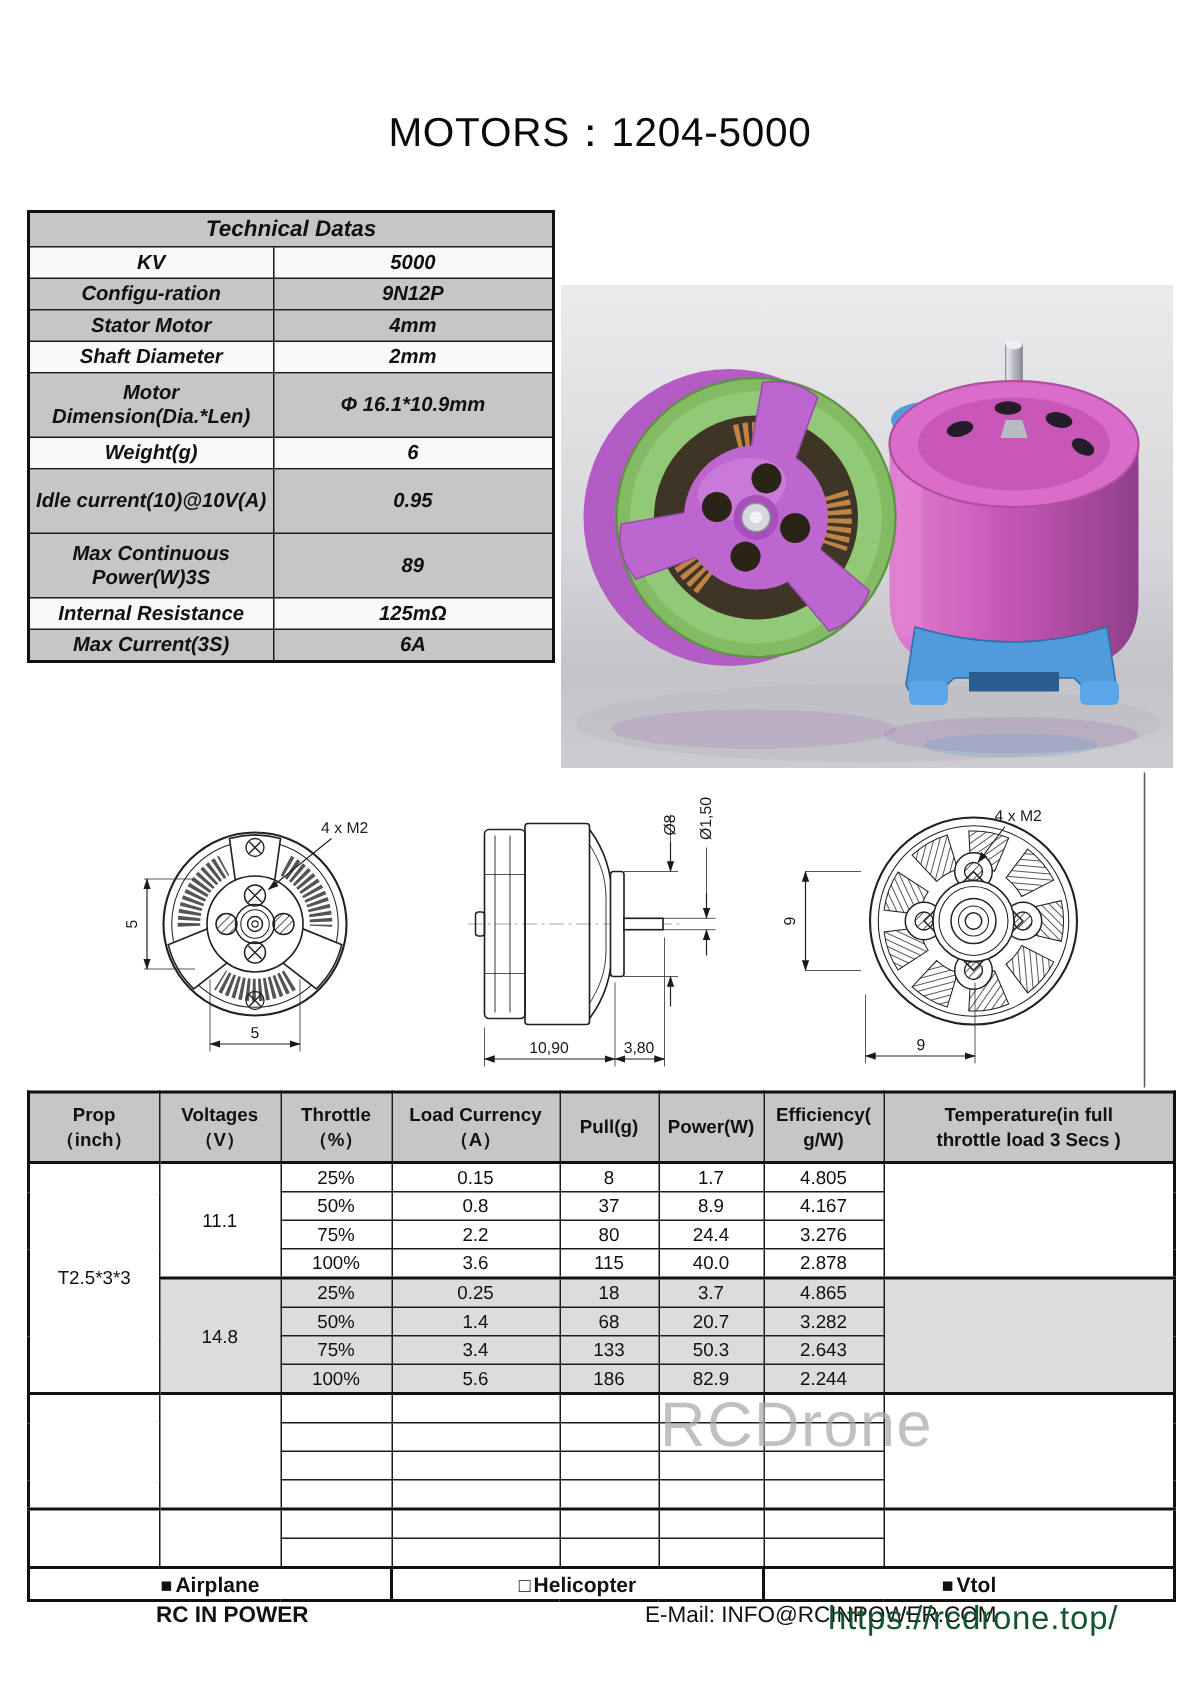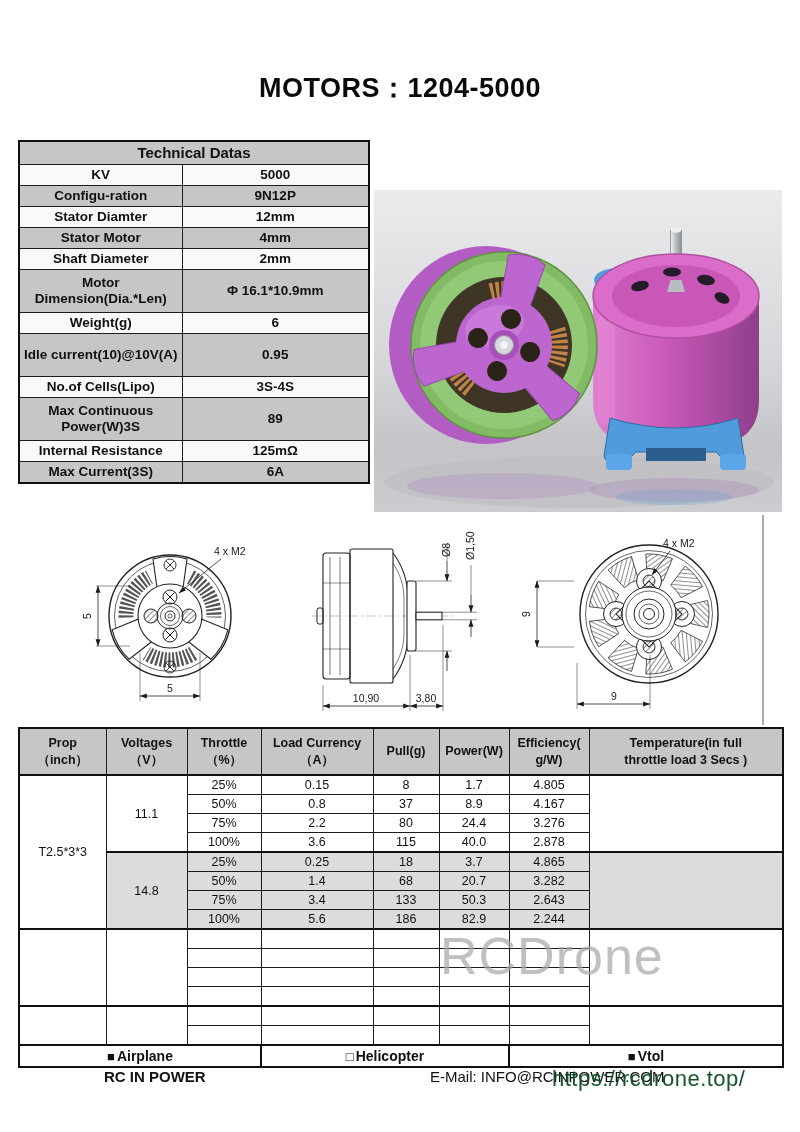--- a/index.html
+++ b/index.html
@@ -3,25 +3,25 @@
 <meta charset="utf-8">
 <style>
   html,body{margin:0;padding:0;}
   body{
     width:800px;height:1132px;position:relative;background:#ffffff;
     font-family:"Liberation Sans","DejaVu Sans",sans-serif;color:#111;
     overflow:hidden;
   }
   
   .title{position:absolute;top:70px;left:0;width:800px;text-align:center;
-    font-size:27px;font-weight:bold;letter-spacing:.5px;color:#0a0a0a;}
+    font-size:27px;font-weight:normal;letter-spacing:.5px;color:#0a0a0a;}
   
   table.tech{position:absolute;left:18px;top:140px;width:350px;border-collapse:collapse;
     table-layout:fixed;font-size:13.5px;font-weight:bold;}
-  table.tech th,table.tech td{border:1px solid #1c1c1c;text-align:center;padding:0 2px;line-height:1.2;}
+  table.tech th,table.tech td{border:1px solid #1c1c1c;text-align:center;padding:0 2px;line-height:1.2;font-style:italic;}
   table.tech{border:2px solid #111;}
   table.tech th{background:#c6c6c6;height:22px;font-size:15px;}
   table.tech td{height:20px;background:#f9f9f9;}
   table.tech tr.g td{background:#c6c6c6;}
   table.tech tr.h2 td{height:42px;}
   
   table.perf{position:absolute;left:18px;top:727px;width:764px;border-collapse:collapse;
     table-layout:fixed;font-size:12.5px;border:2px solid #111;}
   table.perf th,table.perf td{border:1px solid #1c1c1c;text-align:center;padding:0;}
   table.perf th{background:#c6c6c6;height:45px;font-weight:bold;line-height:1.3;border-bottom:2px solid #111;}
@@ -31,21 +31,21 @@
   table.perf tr.foot td{border:2px solid #111;height:20px;font-weight:bold;font-size:14px;background:#fff;}
   .chk{display:inline-block;margin-right:2px;font-size:13px;}
   
   .photo{position:absolute;left:374px;top:190px;width:408px;height:322px;
     background:linear-gradient(#ebebee 0%,#d6d6da 55%,#c3c3c8 80%,#cdcdd1 100%);}
   
   .draw{position:absolute;left:18px;top:513px;width:764px;height:214px;}
   .draw svg{display:block;}
   .dimtxt{font-family:"Liberation Sans","DejaVu Sans",sans-serif;font-size:10.5px;fill:#1a1a1a;}
   
-  .wm-table{position:absolute;left:440px;top:926px;font-size:52px;color:#a9a9a9;opacity:.72;letter-spacing:1px;}
+  .wm-table{position:absolute;left:440px;top:926px;font-size:42px;color:#a9a9a9;opacity:.72;letter-spacing:1px;}
   .wm-site{position:absolute;left:552px;top:1066px;font-size:22px;color:#14532d;letter-spacing:.5px;}
   .brand{position:absolute;left:104px;top:1068px;font-size:15px;font-weight:bold;}
   .email{position:absolute;left:430px;top:1068px;font-size:15px;font-weight:normal;}
 </style>
 </head>
 <body>
 
 <div class="title">MOTORS：1204-5000</div>
 
 <table class="tech">
@@ -58,47 +58,39 @@
         <th colspan="2">Technical Datas</th>
       </tr>
   <tr>
         <td>KV</td>
         <td>5000</td>
       </tr>
   <tr class="g">
         <td>Configu-ration</td>
         <td>9N12P</td>
       </tr>
-  <tr>
-        <td>Stator Diamter</td>
-        <td>12mm</td>
-      </tr>
   <tr class="g">
         <td>Stator Motor</td>
         <td>4mm</td>
       </tr>
   <tr>
         <td>Shaft Diameter</td>
         <td>2mm</td>
       </tr>
   <tr class="g h2">
         <td>Motor Dimension(Dia.*Len)</td>
         <td>Φ 16.1*10.9mm</td>
       </tr>
   <tr>
         <td>Weight(g)</td>
         <td>6</td>
       </tr>
   <tr class="g h2">
         <td>Idle current(10)@10V(A)</td>
         <td>0.95</td>
-      </tr>
-  <tr>
-        <td>No.of Cells(Lipo)</td>
-        <td>3S-4S</td>
       </tr>
   <tr class="g h2">
         <td>Max Continuous Power(W)3S</td>
         <td>89</td>
       </tr>
   <tr>
         <td>Internal Resistance</td>
         <td>125mΩ</td>
       </tr>
   <tr class="g">

